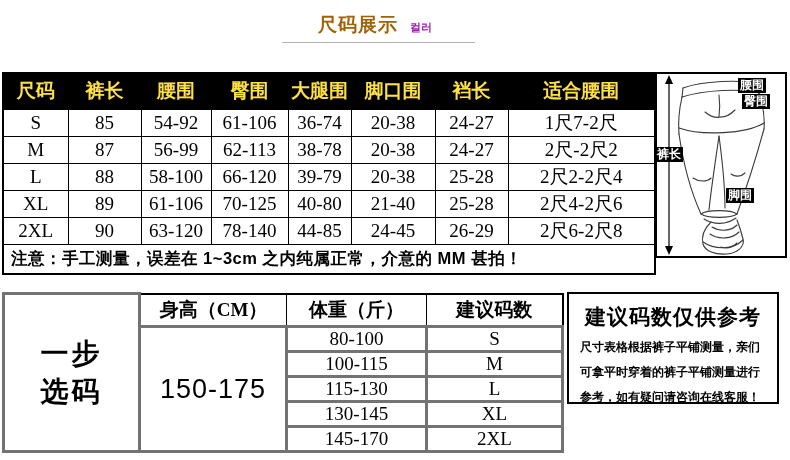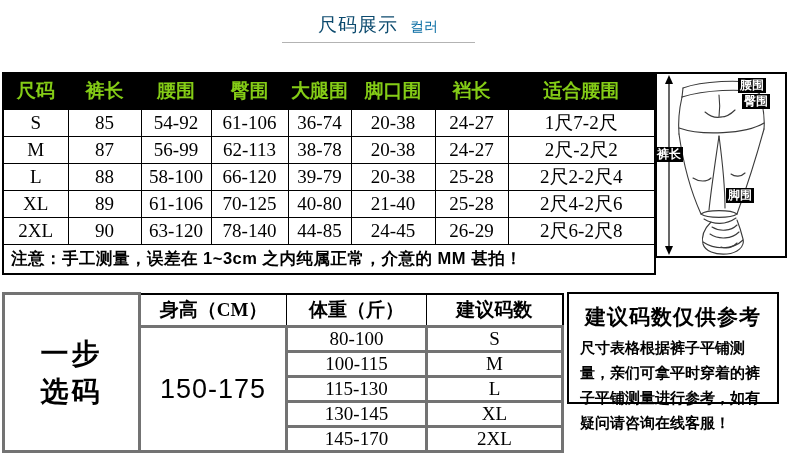--- a/index.html
+++ b/index.html
@@ -4,32 +4,32 @@
 <style>
   html,body { margin:0; padding:0; background:#fff; }
   .page {
     position:relative; width:790px; height:460px; background:#ffffff;
     font-family:"Liberation Sans","DejaVu Sans",sans-serif; color:#000;
     overflow:hidden;
   }
 
   
   .title-row { position:absolute; top:12px; left:318px; display:flex; align-items:baseline; }
-  .title { font-size:19px; font-weight:400; color:#0c4a6e; letter-spacing:1px; }
-  .title-suffix { font-size:14px; font-weight:400; color:#0369a1; margin-left:12px; }
+  .title { font-size:19px; font-weight:700; color:#a16207; letter-spacing:1px; }
+  .title-suffix { font-size:11px; font-weight:700; color:#a21caf; margin-left:12px; }
   .title-rule { position:absolute; top:42px; left:282px; width:193px; height:1px; background:#b3b3b3; }
 
   
   table { border-collapse:collapse; table-layout:fixed; }
   .size-table { position:absolute; top:72px; left:2px; border:2px solid #000; }
   .size-table thead tr { height:36px; }
   .size-table tbody tr { height:24px; }
   .size-table tr.note-row { height:30px; }
   .size-table th {
-    background:#000; color:#84cc16; font-size:19px; font-weight:700;
+    background:#000; color:#fde047; font-size:19px; font-weight:700;
     border:1px solid #000; text-align:center; padding:0;
   }
   .size-table td {
     border:1px solid #000; text-align:center; padding:0;
     font-family:"Liberation Serif","DejaVu Serif",serif; font-size:19px;
   }
   .size-table td.note-cell {
     text-align:left; font-family:"Liberation Sans","DejaVu Sans",sans-serif;
     font-weight:700; font-size:16.5px; padding:0 0 0 7px; letter-spacing:0.5px;
   }
@@ -67,21 +67,21 @@
     font-family:Liberation Sans, sans-serif; font-size:27px;
     font-weight:400; letter-spacing:1px;
   }
 
   
   .info-box {
     position:absolute; left:567px; top:292px; width:212px; height:112px;
     border:2px solid #000; box-sizing:border-box; background:#fff;
   }
   .info-heading { text-align:center; font-size:21px; font-weight:800; margin:9px 0 4px; letter-spacing:1px; }
-  .info-body { font-size:15px; font-weight:600; line-height:25px; padding:0 11px; text-align:left; }
+  .info-body { font-size:12px; font-weight:600; line-height:25px; padding:0 11px; text-align:left; }
 </style>
 </head>
 <body>
 
 <div class="page">
 
   <div class="title-row">
     <span class="title">尺码展示</span>
     <span class="title-suffix">컬러</span>
   </div>

